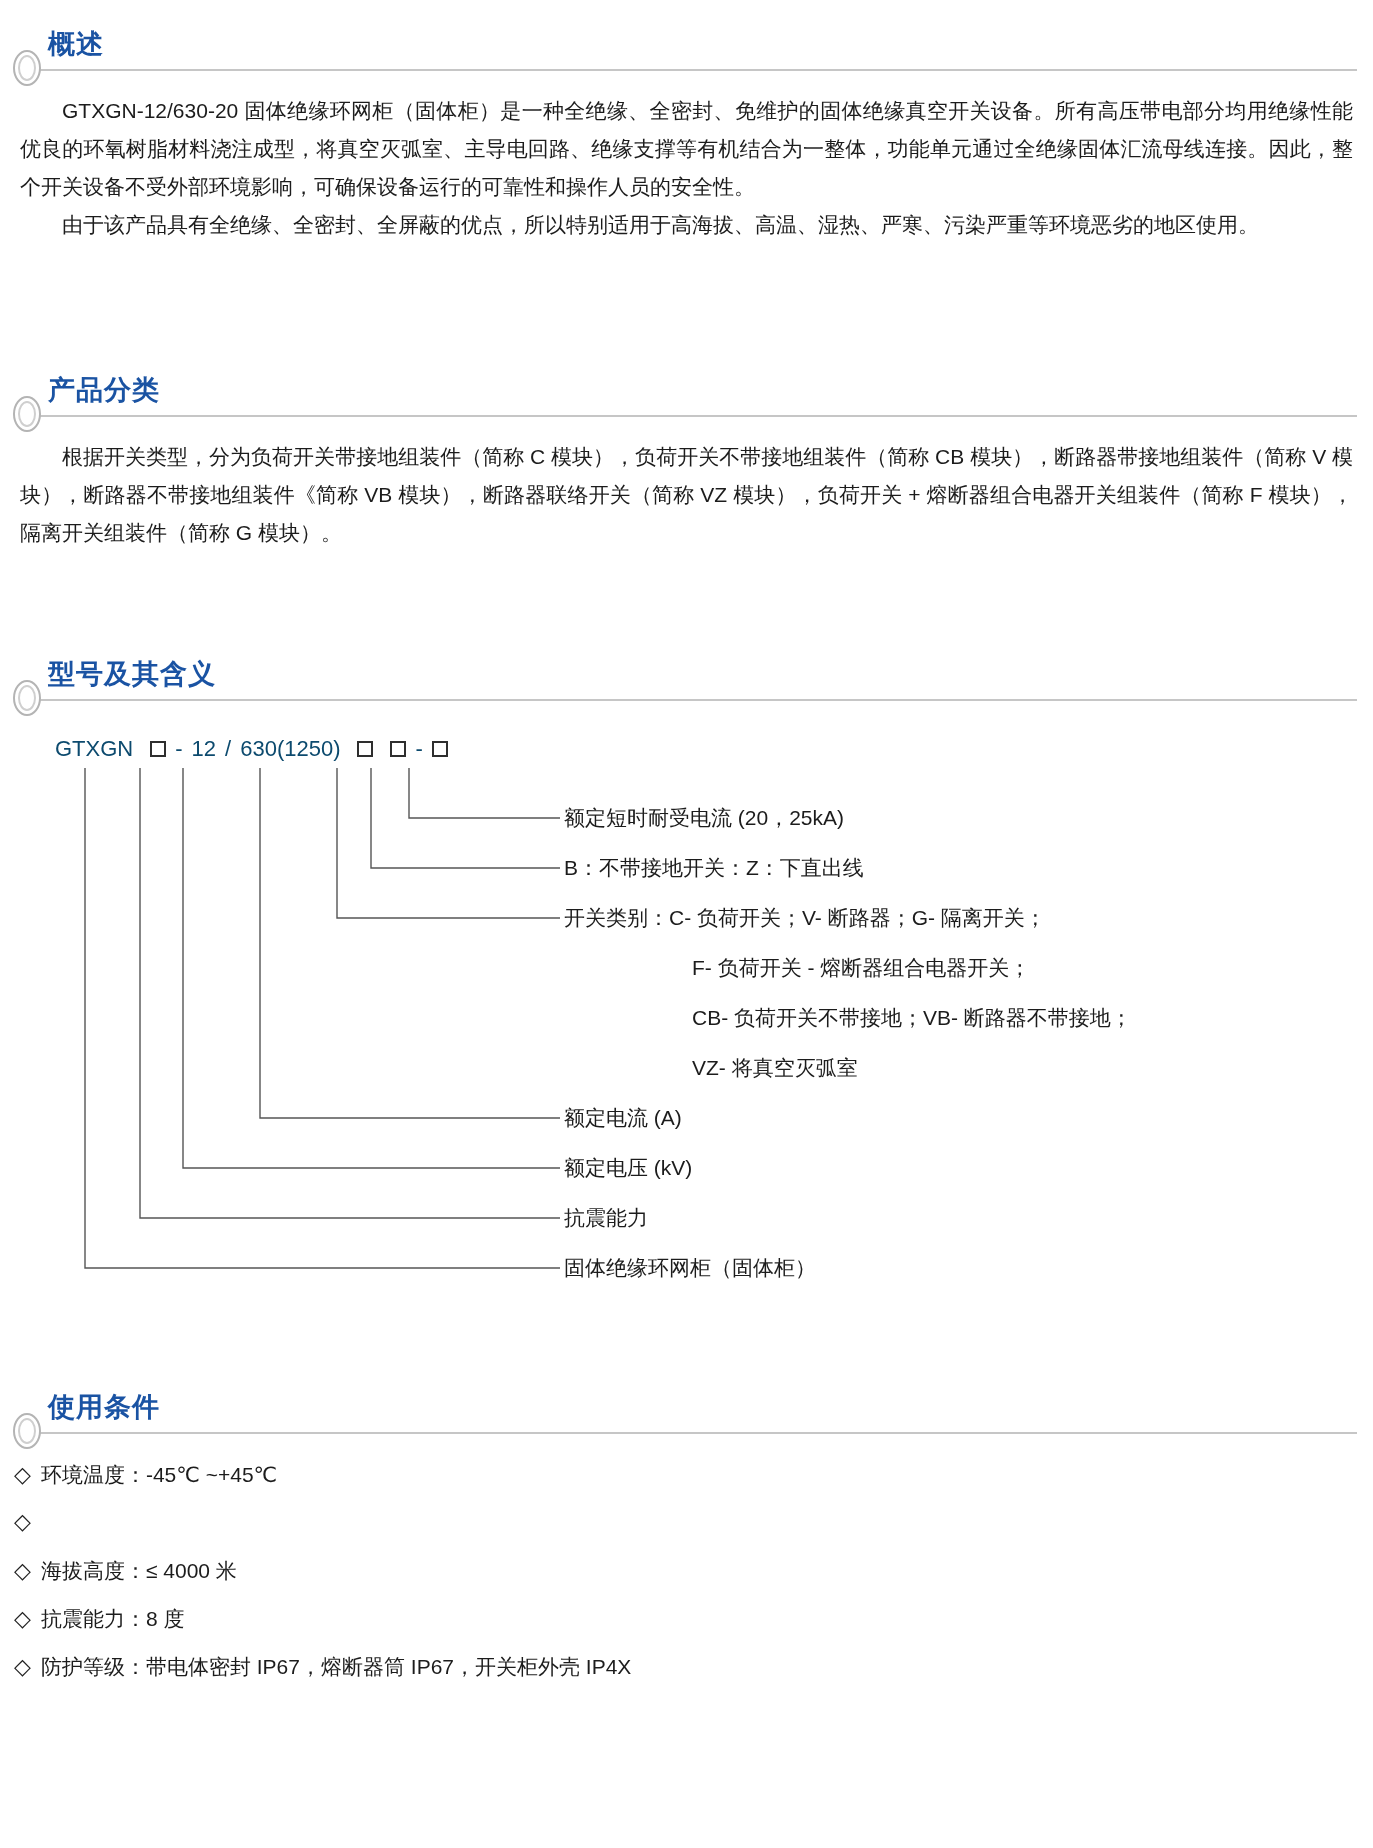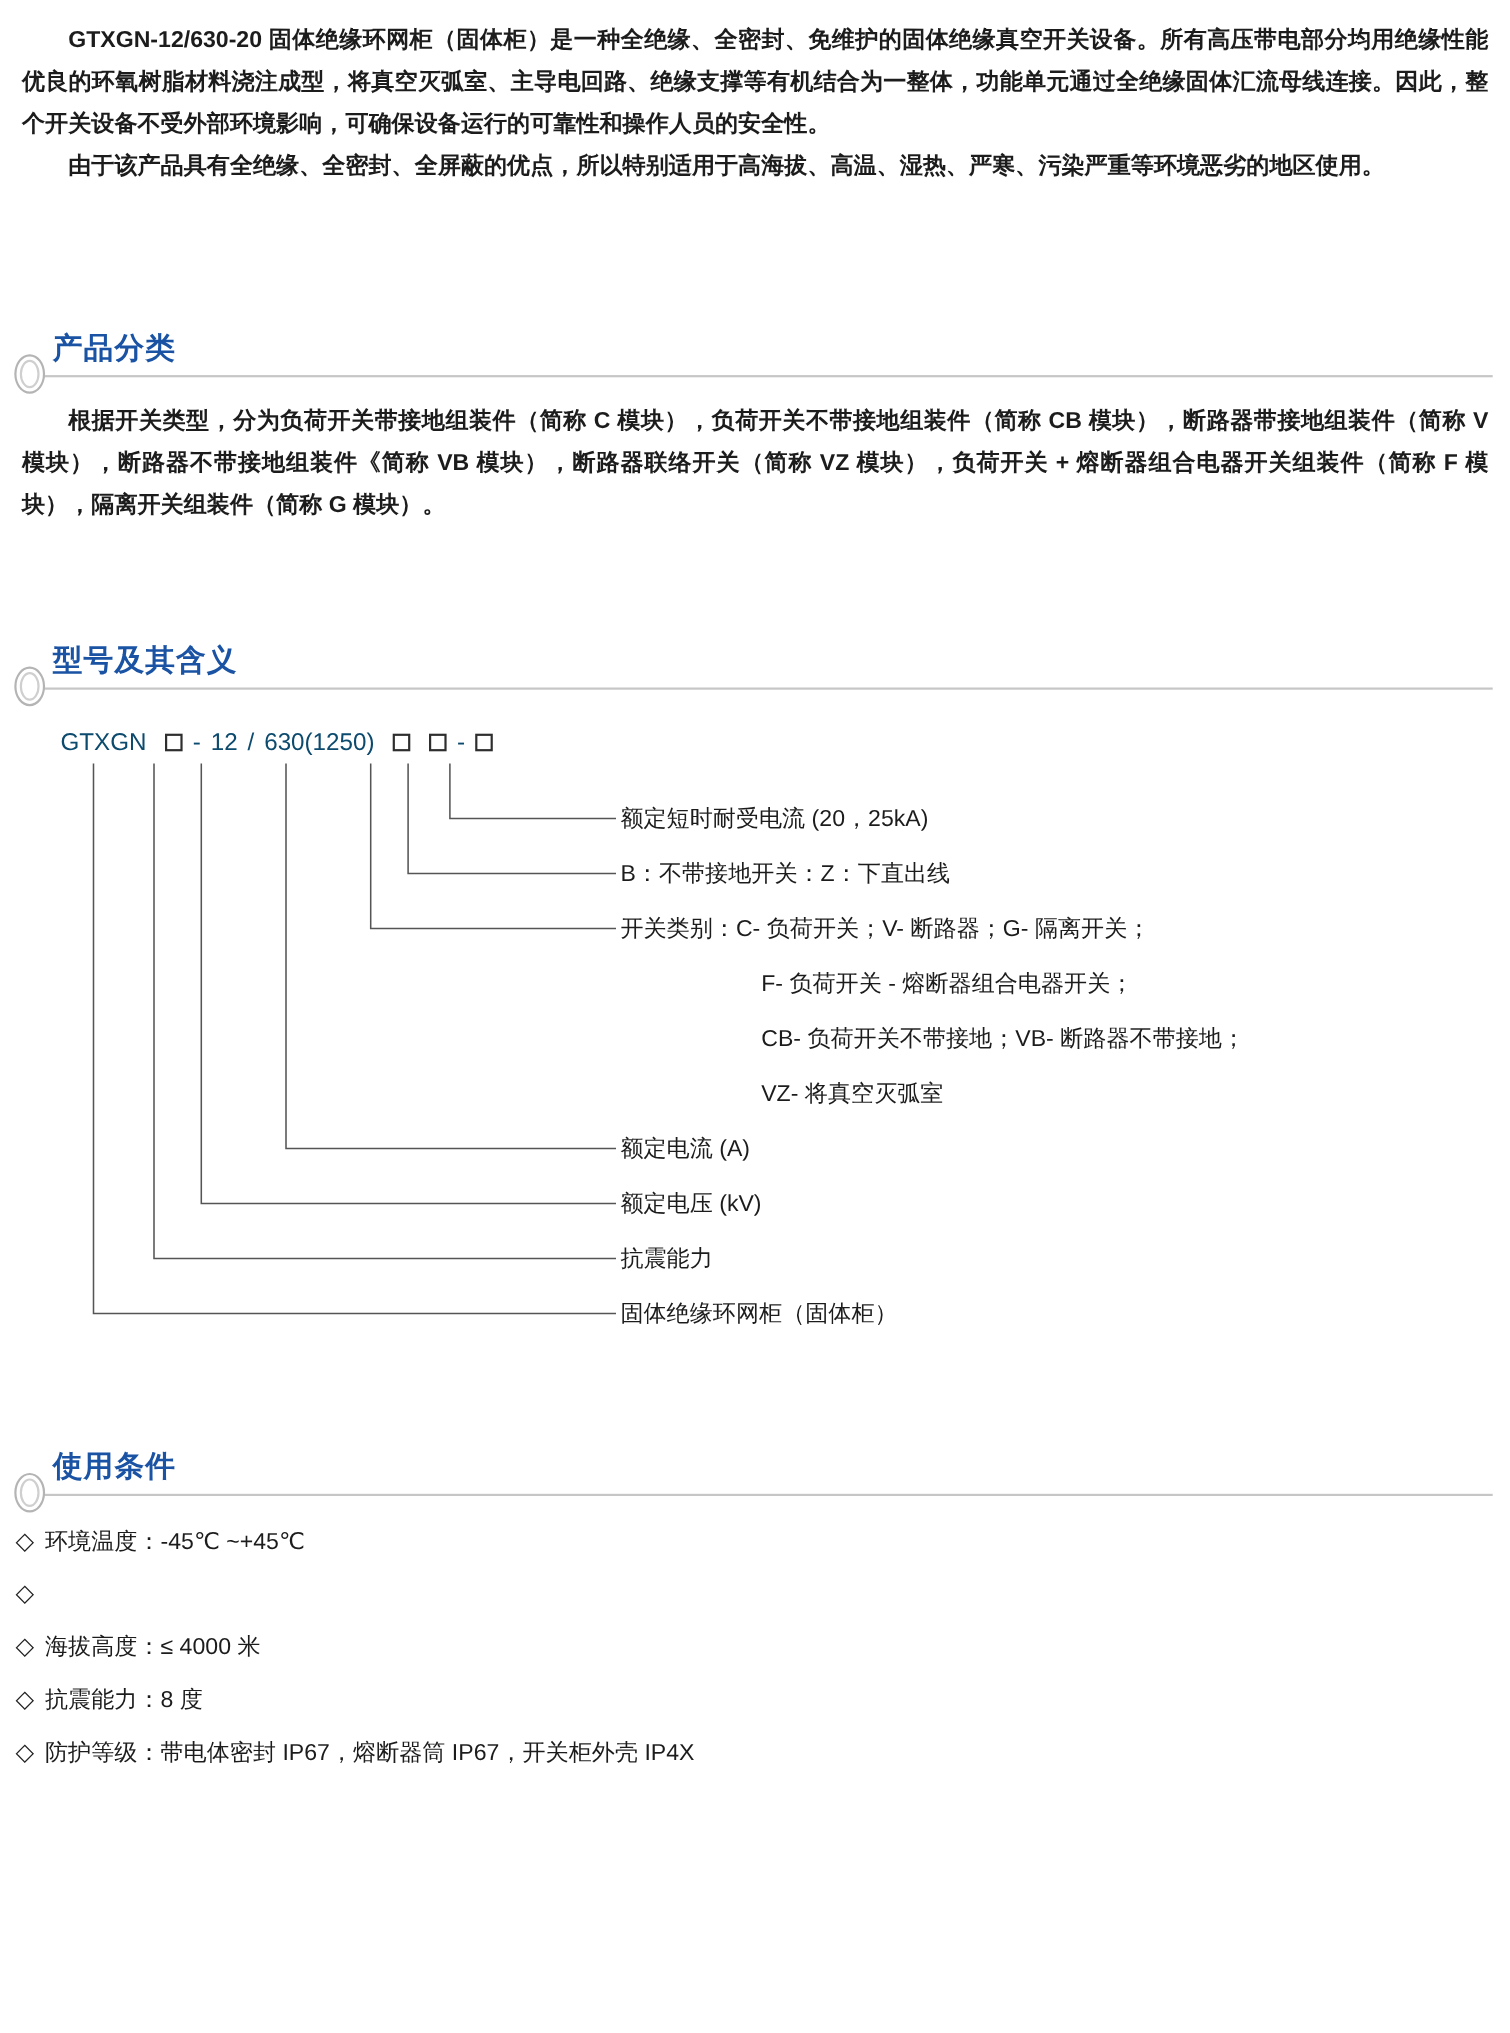--- a/index.html
+++ b/index.html
@@ -69,21 +69,20 @@
   .body-text {
     padding: 0 20px;
   }
   .body-text p {
     margin: 0;
     font-size: 21px;
     line-height: 38px;
     text-align: justify;
     text-indent: 2em;
     color: #1c1c1c;
-    font-weight: bold;
   }
 
   
   .diagram {
     position: relative;
     height: 565px;
     margin-top: 32px;
   }
   .model-row {
     position: absolute;
@@ -143,20 +142,27 @@
   .sp-class { margin-top: 128px; }
   .sp-model { margin-top: 104px; }
   .sp-cond  { margin-top: 88px; text-align: right; }
   .mt-cond  { margin-top: 24px; }
 </style>
 </head>
 <body>
 
 <div class="page">
 
+  <div class="sec-head sp-overview">
+    <div class="sec-circle">
+        <div class="inner"></div>
+      </div>
+    <h2 class="sec-title">概述</h2>
+    <div class="sec-line"></div>
+  </div>
   <div class="body-text mt-para">
     <p>GTXGN-12/630-20 固体绝缘环网柜（固体柜）是一种全绝缘、全密封、免维护的固体绝缘真空开关设备。所有高压带电部分均用绝缘性能优良的环氧树脂材料浇注成型，将真空灭弧室、主导电回路、绝缘支撑等有机结合为一整体，功能单元通过全绝缘固体汇流母线连接。因此，整个开关设备不受外部环境影响，可确保设备运行的可靠性和操作人员的安全性。</p>
     <p>由于该产品具有全绝缘、全密封、全屏蔽的优点，所以特别适用于高海拔、高温、湿热、严寒、污染严重等环境恶劣的地区使用。</p>
   </div>
 
   <div class="sec-head sp-class">
     <div class="sec-circle">
         <div class="inner"></div>
       </div>
     <h2 class="sec-title">产品分类</h2>

